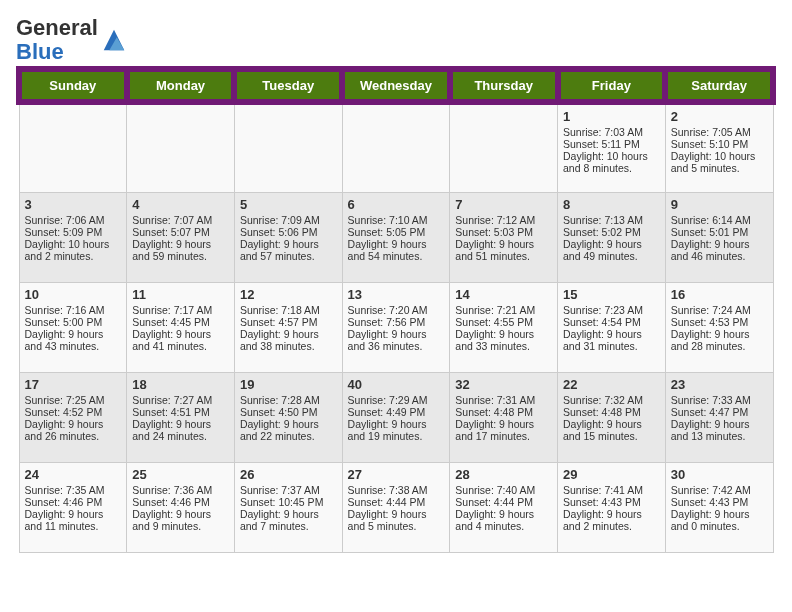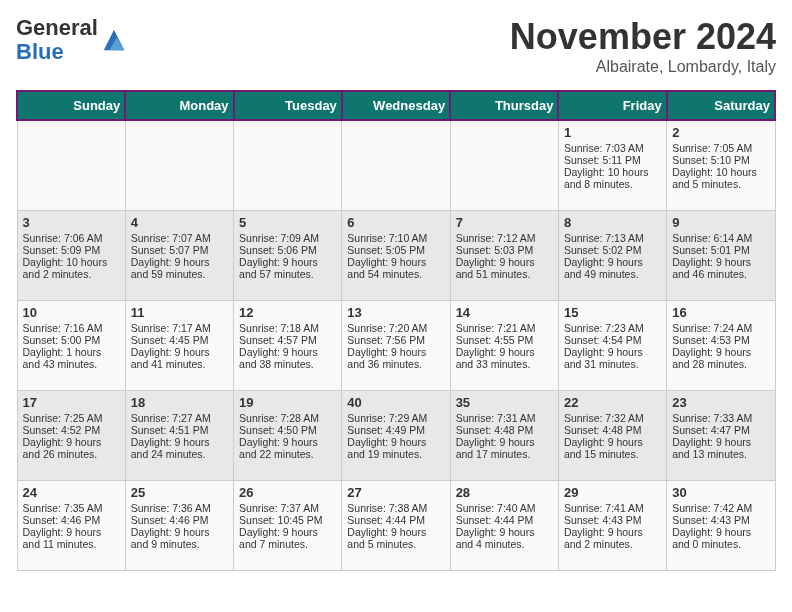--- a/index.html
+++ b/index.html
@@ -7,21 +7,21 @@
       font-family: Arial, sans-serif;
       background: #fff;
       width: 792px;
       min-height: 612px;
       padding: 16px;
     }
     .header {
       display: flex;
       justify-content: space-between;
       align-items: flex-start;
-      margin-bottom: 14px;
+      margin-bottom: 2px;
       gap: 20px;
     }
     .logo {
       display: flex;
       align-items: center;
     }
     .logo-text {
       font-size: 22px;
       font-weight: bold;
       line-height: 1.1;
@@ -44,27 +44,27 @@
     .location {
       font-size: 16px;
       color: #555;
     }
     table {
       width: 100%;
       border-collapse: collapse;
       table-layout: fixed;
     }
     thead tr th {
-      background: #0f766e;
+      background: #4d7c0f;
       color: #fff;
       font-size: 13px;
       font-weight: bold;
       padding: 6px 4px;
-      text-align: right;
-      border: 2px solid #701a75;
+      text-align: center;
+      border: 6px solid #701a75;
     }
     tbody tr {
       height: 90px;
     }
     tbody tr:nth-child(odd) {
       background: #f9f9f9;
     }
     tbody tr:nth-child(even) {
       background: #e8e8e8;
     }
@@ -91,24 +91,20 @@
       <div class="logo-text">
         <span class="general">General</span><br>
         <span class="blue">Blue</span>
       </div>
     </div>
     <svg class="logo-icon" viewBox="0 0 30 30">
       <polygon points="4,26 15,4 26,26" fill="#2a6ebb"></polygon>
       <polygon points="10,26 18,12 26,26" fill="#5a9fd4"></polygon>
     </svg>
   </div>
-  <div class="title-area">
-    <div class="month-title">November 2024</div>
-    <div class="location">Albairate, Lombardy, Italy</div>
-  </div>
 </div>
 
 <table>
   <thead>
     <tr id="header-row">
         <th>Sunday</th>
         <th>Monday</th>
         <th>Tuesday</th>
         <th>Wednesday</th>
         <th>Thursday</th>
@@ -178,21 +174,21 @@
           <div>Sunrise: 6:14 AM</div>
           <div>Sunset: 5:01 PM</div>
           <div>Daylight: 9 hours and 46 minutes.</div>
         </td>
       </tr>
       <tr>
         <td>
           <span class="day-num">10</span>
           <div>Sunrise: 7:16 AM</div>
           <div>Sunset: 5:00 PM</div>
-          <div>Daylight: 1 hours and 43 minutes.</div>
+          <div>Daylight: 9 hours and 43 minutes.</div>
         </td>
         <td>
           <span class="day-num">11</span>
           <div>Sunrise: 7:17 AM</div>
           <div>Sunset: 4:45 PM</div>
           <div>Daylight: 9 hours and 41 minutes.</div>
         </td>
         <td>
           <span class="day-num">12</span>
           <div>Sunrise: 7:18 AM</div>
@@ -243,21 +239,21 @@
           <div>Sunset: 4:50 PM</div>
           <div>Daylight: 9 hours and 22 minutes.</div>
         </td>
         <td>
           <span class="day-num">40</span>
           <div>Sunrise: 7:29 AM</div>
           <div>Sunset: 4:49 PM</div>
           <div>Daylight: 9 hours and 19 minutes.</div>
         </td>
         <td>
-          <span class="day-num">35</span>
+          <span class="day-num">32</span>
           <div>Sunrise: 7:31 AM</div>
           <div>Sunset: 4:48 PM</div>
           <div>Daylight: 9 hours and 17 minutes.</div>
         </td>
         <td>
           <span class="day-num">22</span>
           <div>Sunrise: 7:32 AM</div>
           <div>Sunset: 4:48 PM</div>
           <div>Daylight: 9 hours and 15 minutes.</div>
         </td>

